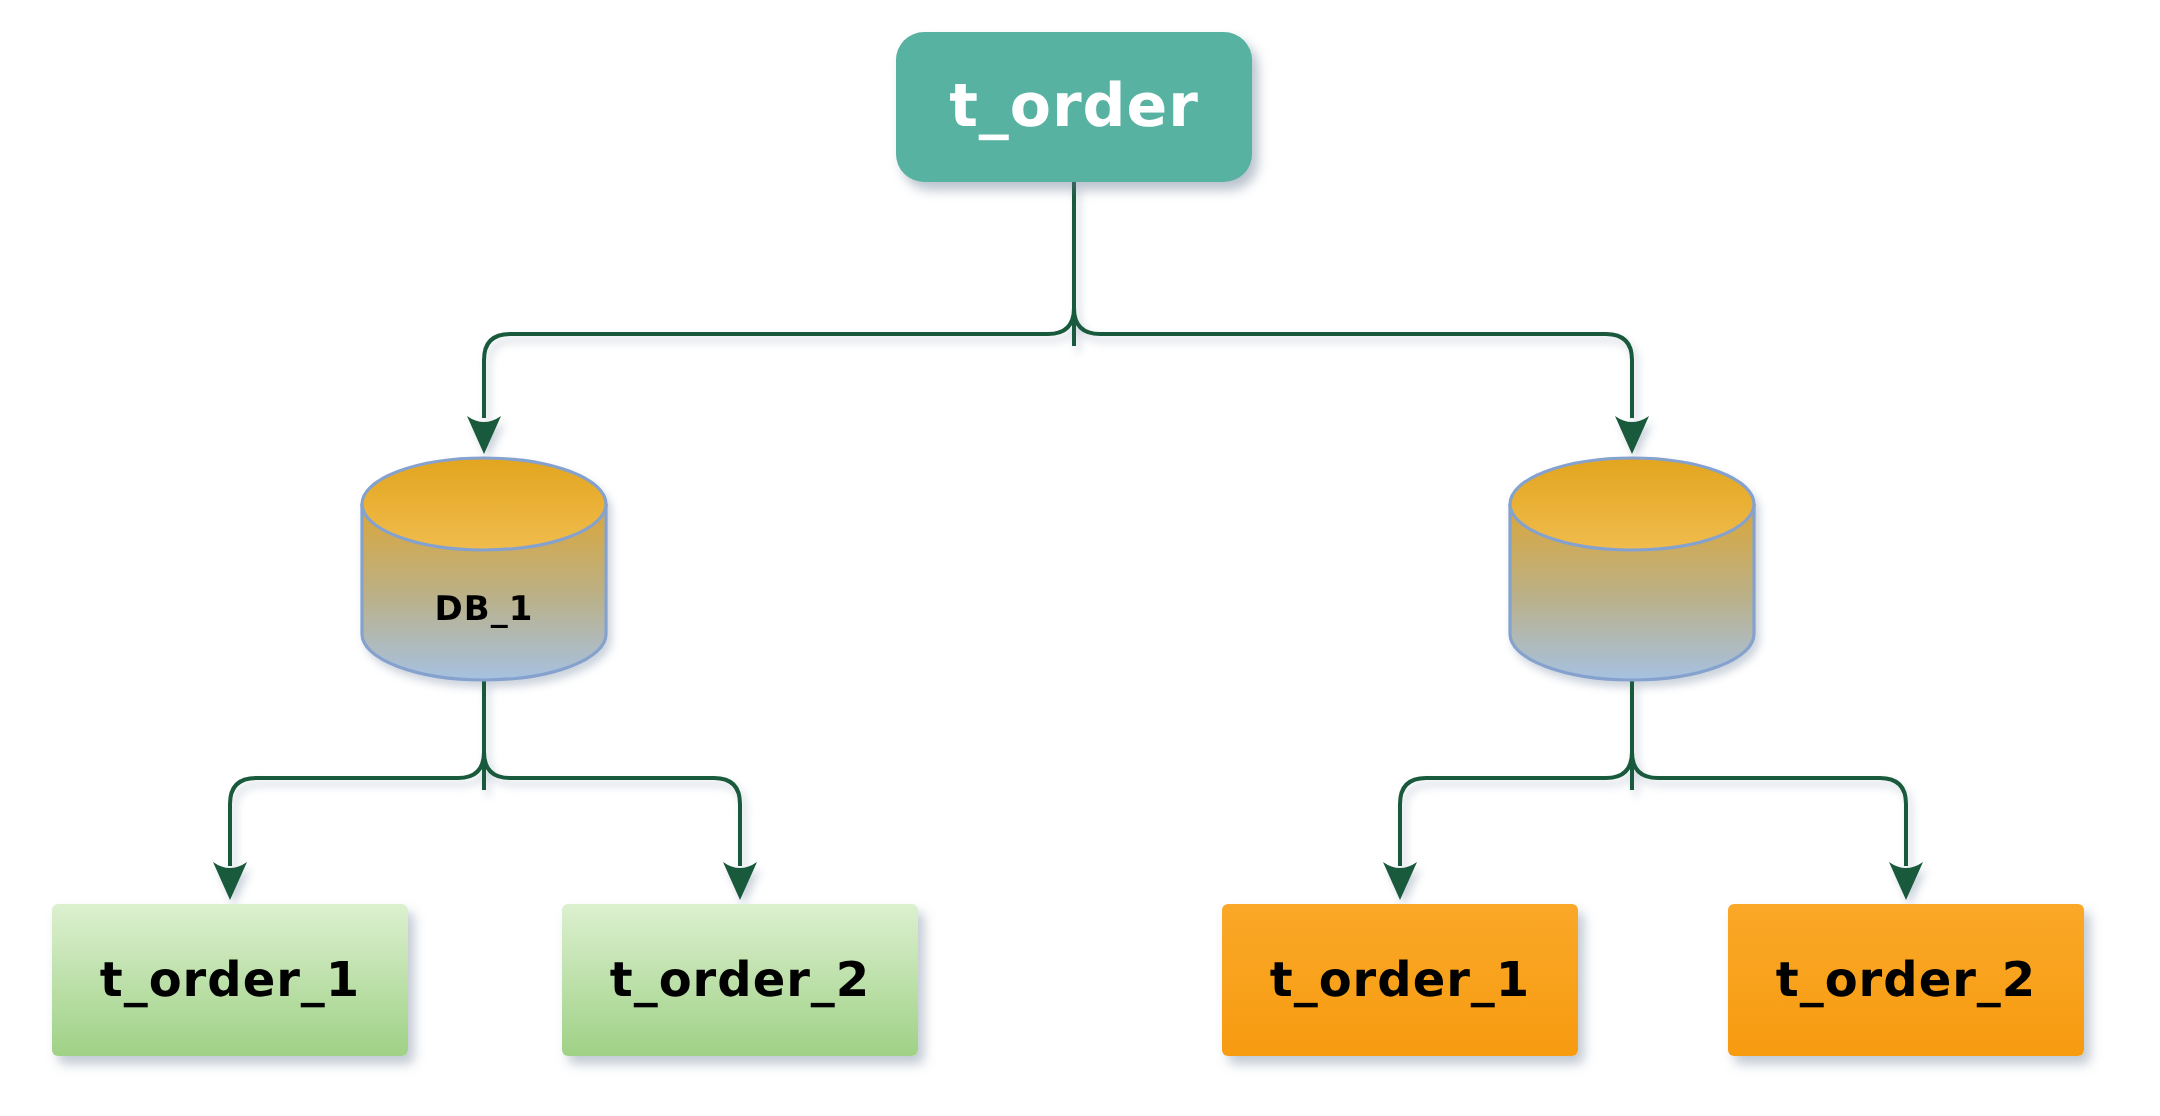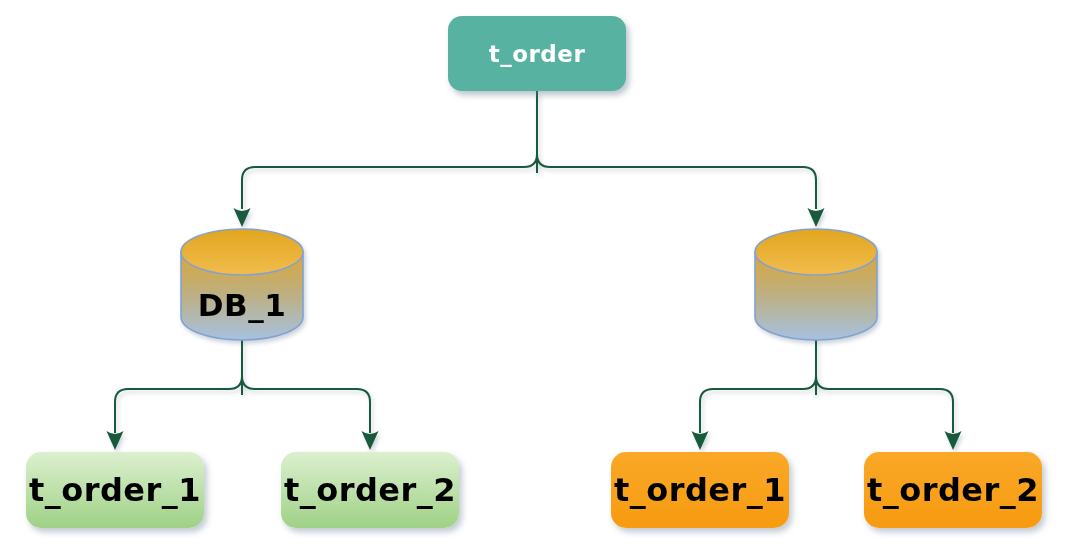--- a/index.html
+++ b/index.html
@@ -4,37 +4,37 @@
 <style>
   html,body{margin:0;padding:0;background:#ffffff;}
   .canvas{
     position:relative;width:1080px;height:558px;background:#ffffff;
     font-family:"DejaVu Sans","Liberation Sans",sans-serif;overflow:hidden;
   }
   .node{position:absolute;display:flex;align-items:center;justify-content:center;font-weight:bold;}
   .root-node{
     left:448px;top:16px;width:178px;height:75px;border-radius:14px;
     background:var(--root-fill,#57B2A1);color:var(--root-text,#ffffff);
-    font-size:23px;letter-spacing:.5px;
+    font-size:30px;letter-spacing:.5px;
     box-shadow:3px 4px 6px rgba(100,120,145,.45);
   }
   .table-node{
-    top:452px;width:178px;height:76px;border-radius:15px;
-    font-size:32px;color:var(--label-text,#000);letter-spacing:.5px;
+    top:452px;width:178px;height:76px;border-radius:3px;
+    font-size:24px;color:var(--label-text,#000);letter-spacing:.5px;
     box-shadow:3px 4px 6px rgba(100,120,145,.40);
   }
   .table-green{background:linear-gradient(180deg,var(--green-top,#DCF0CF) 0%,var(--green-bottom,#9FD186) 100%);}
   .table-orange{background:linear-gradient(180deg,var(--orange-top,#FAA828) 0%,var(--orange-bottom,#F79B10) 100%);}
   #tbl-db1-1{left:26px;}
   #tbl-db1-2{left:281px;}
   #tbl-db2-1{left:611px;}
   #tbl-db2-2{left:864px;}
   .db-label{
     position:absolute;width:122px;height:34px;line-height:34px;text-align:center;
-    font-size:31px;font-weight:bold;color:var(--label-text,#000);letter-spacing:.5px;
+    font-size:17px;font-weight:bold;color:var(--label-text,#000);letter-spacing:.5px;
   }
   #db1-label{left:181px;top:288px;}
   #db2-label{left:755px;top:288px;}
   svg.layer{position:absolute;left:0;top:0;}
   .shadowed{filter:drop-shadow(2px 3px 2px rgba(110,130,155,.35));}
   .edge{fill:none;stroke:var(--connector,#195A3C);stroke-width:2;stroke-linecap:butt;}
   .arrowhead{fill:var(--connector,#195A3C);stroke:none;}
   .cyl{stroke:var(--db-stroke,#85A2CE);stroke-width:1.6;}
 </style>
 </head>

